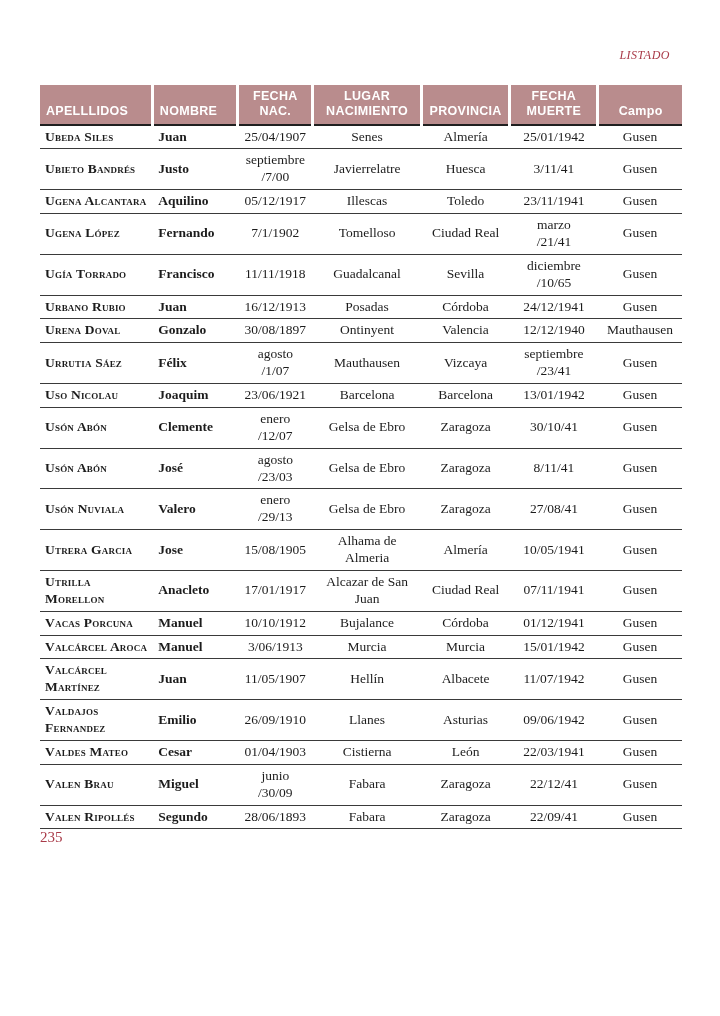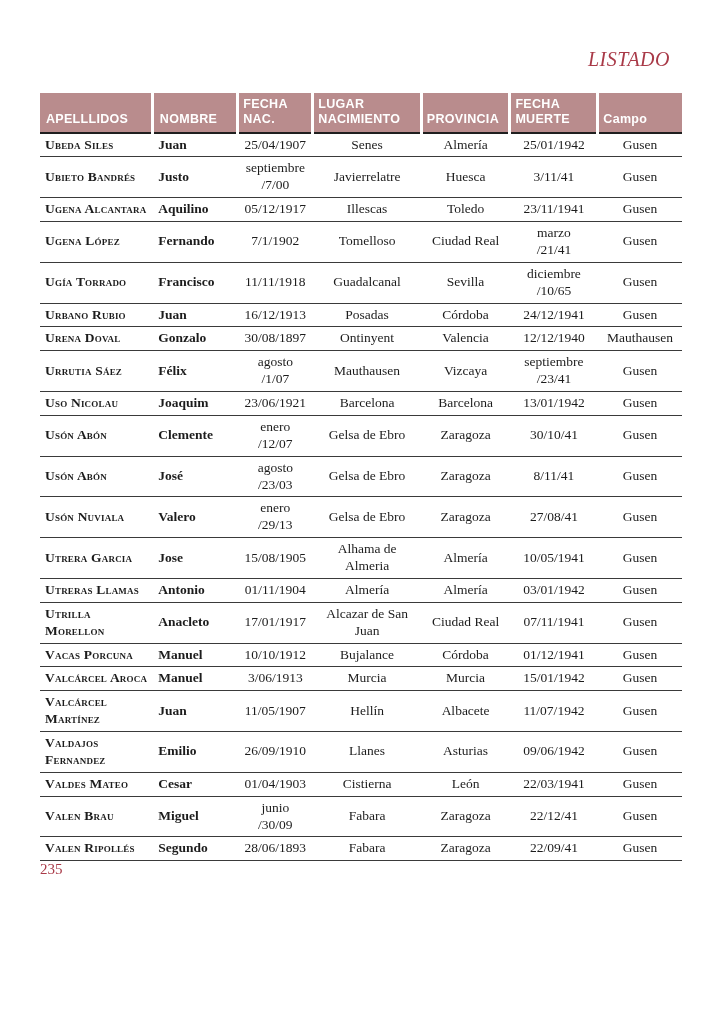--- a/index.html
+++ b/index.html
@@ -18,42 +18,42 @@
     overflow:hidden;
     font-family:"Liberation Serif", serif;
     color:var(--text-color);
   }
   .page{position:relative;width:720px;height:1016px;}
   .running-head{
     margin:48px 50px 0 0;
     text-align:right;
     font-family:"Liberation Serif", serif;
     font-style:italic;
-    font-size:20px;
+    font-size:12px;
     letter-spacing:0.5px;
     color:var(--accent-red);
   }
   table.listado{
     margin:22px 0 0 40px;
     width:642px;
     border-collapse:collapse;
     table-layout:fixed;
   }
   col.c0{width:17.5%;} col.c1{width:13.3%;} col.c2{width:11.7%;}
   col.c3{width:16.9%;} col.c4{width:13.8%;} col.c5{width:13.7%;}
   col.c6{width:13.1%;}
   thead th{
     background:var(--header-bg);
     color:var(--header-text);
     font-family:"Liberation Sans", sans-serif;
     font-weight:bold;
     font-size:12.5px;
     letter-spacing:0.3px;
     vertical-align:bottom;
-    text-align:left;
+    text-align:center;
     padding:4px 4px 5px 4px;
     white-space:pre-line;
     line-height:1.18;
     border-bottom:2.5px solid var(--heavy-rule);
   }
   thead th + th{border-left:3px solid #ffffff;}
   thead th.al{text-align:left;padding-left:6px;margin-left:30px;}
   tbody td{
     font-size:13.5px;
     line-height:1.25;
@@ -235,29 +235,20 @@
     <td class="c-apellidos">Utrera Garcia</td>
     <td class="c-nombre">Jose</td>
     <td class="c-fecha-nac">15/08/1905</td>
     <td class="c-lugar">Alhama de
 Almeria</td>
     <td class="c-provincia">Almería</td>
     <td class="c-fecha-muerte">10/05/1941</td>
     <td class="c-campo">Gusen</td>
   </tr>
         <tr>
-    <td class="c-apellidos">Utreras Llamas</td>
-    <td class="c-nombre">Antonio</td>
-    <td class="c-fecha-nac">01/11/1904</td>
-    <td class="c-lugar">Almería</td>
-    <td class="c-provincia">Almería</td>
-    <td class="c-fecha-muerte">03/01/1942</td>
-    <td class="c-campo">Gusen</td>
-  </tr>
-        <tr>
     <td class="c-apellidos">Utrilla
 Morellon</td>
     <td class="c-nombre">Anacleto</td>
     <td class="c-fecha-nac">17/01/1917</td>
     <td class="c-lugar">Alcazar de San
 Juan</td>
     <td class="c-provincia">Ciudad Real</td>
     <td class="c-fecha-muerte">07/11/1941</td>
     <td class="c-campo">Gusen</td>
   </tr>

